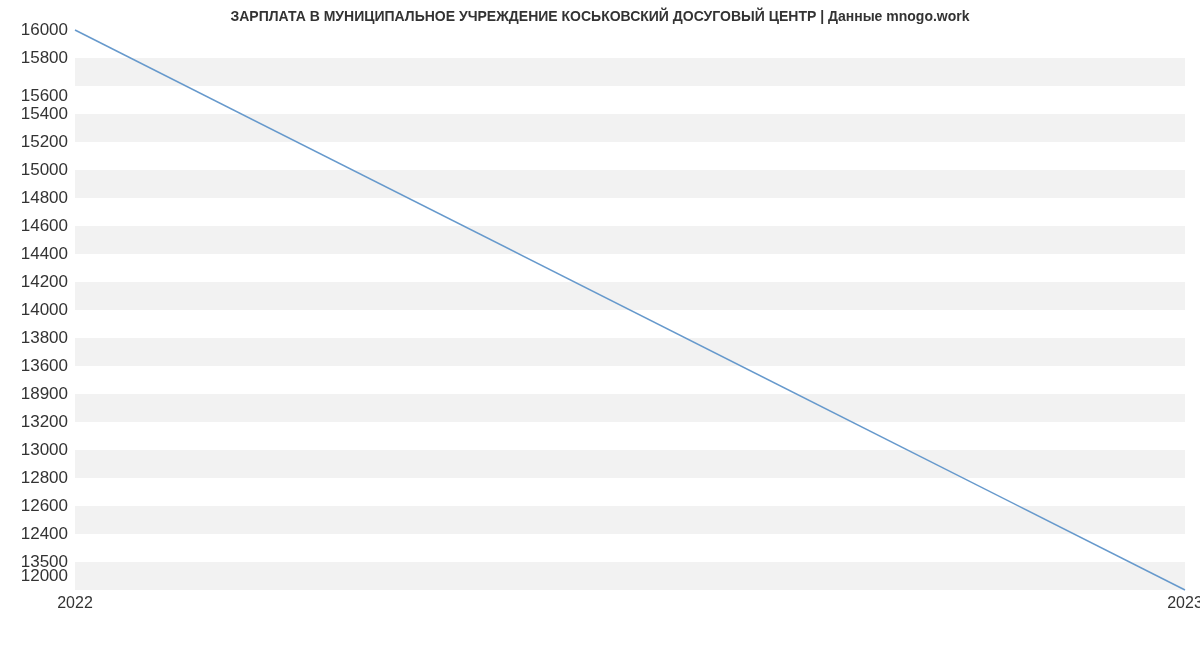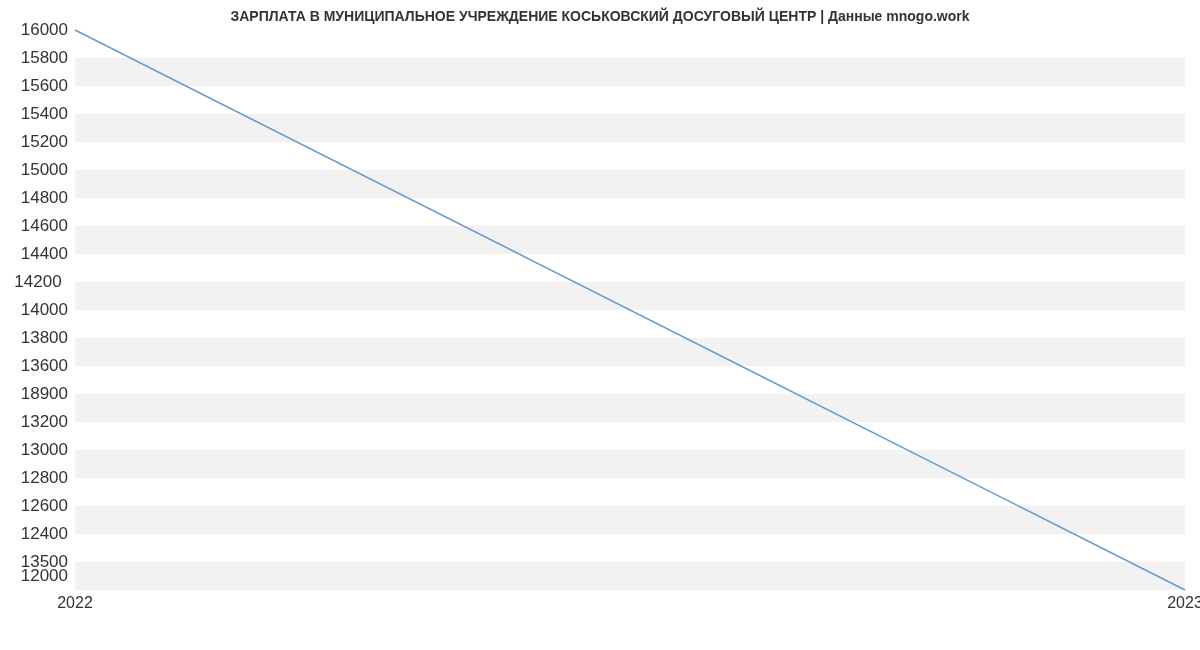--- a/index.html
+++ b/index.html
@@ -87,25 +87,25 @@
     <div class="y-tick-label" style="top: 562px;">13500</div>
     <div class="y-tick-label" style="top: 534px;">12400</div>
     <div class="y-tick-label" style="top: 506px;">12600</div>
     <div class="y-tick-label" style="top: 478px;">12800</div>
     <div class="y-tick-label" style="top: 450px;">13000</div>
     <div class="y-tick-label" style="top: 422px;">13200</div>
     <div class="y-tick-label" style="top: 394px;">18900</div>
     <div class="y-tick-label" style="top: 366px;">13600</div>
     <div class="y-tick-label" style="top: 338px;">13800</div>
     <div class="y-tick-label" style="top: 310px;">14000</div>
-    <div class="y-tick-label" style="top: 282px; text-align: center;">14200</div>
+    <div class="y-tick-label" style="top: 282px;">14200</div>
     <div class="y-tick-label" style="top: 254px;">14400</div>
     <div class="y-tick-label" style="top: 226px;">14600</div>
     <div class="y-tick-label" style="top: 198px;">14800</div>
     <div class="y-tick-label" style="top: 170px;">15000</div>
     <div class="y-tick-label" style="top: 142px;">15200</div>
     <div class="y-tick-label" style="top: 114px;">15400</div>
-    <div class="y-tick-label" style="top: 86px;">15600</div>
+    <div class="y-tick-label" style="top: 96px;">15600</div>
     <div class="y-tick-label" style="top: 58px;">15800</div>
     <div class="y-tick-label" style="top: 30px;">16000</div>
     <div class="x-tick-label" style="left: 75px;">2022</div>
     <div class="x-tick-label" style="left: 1185px;">2023</div>
   </div>
 
 </body></html>

